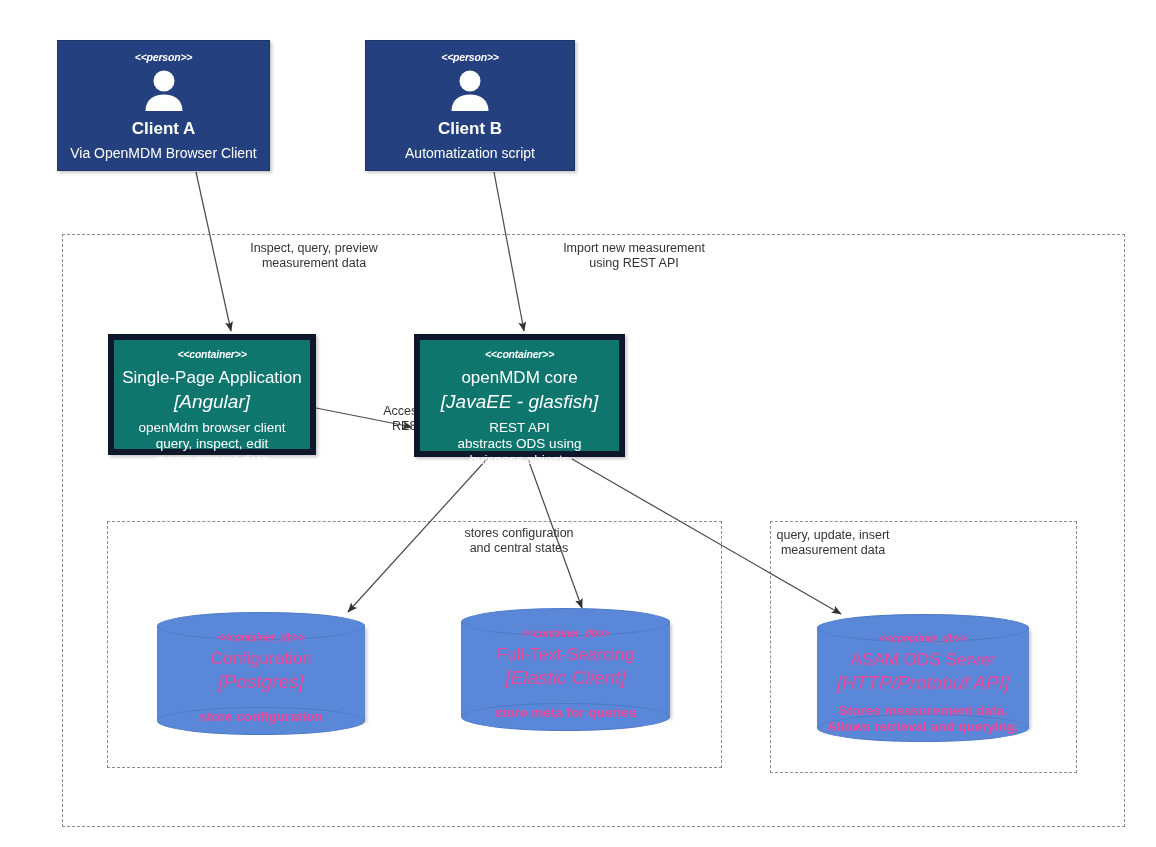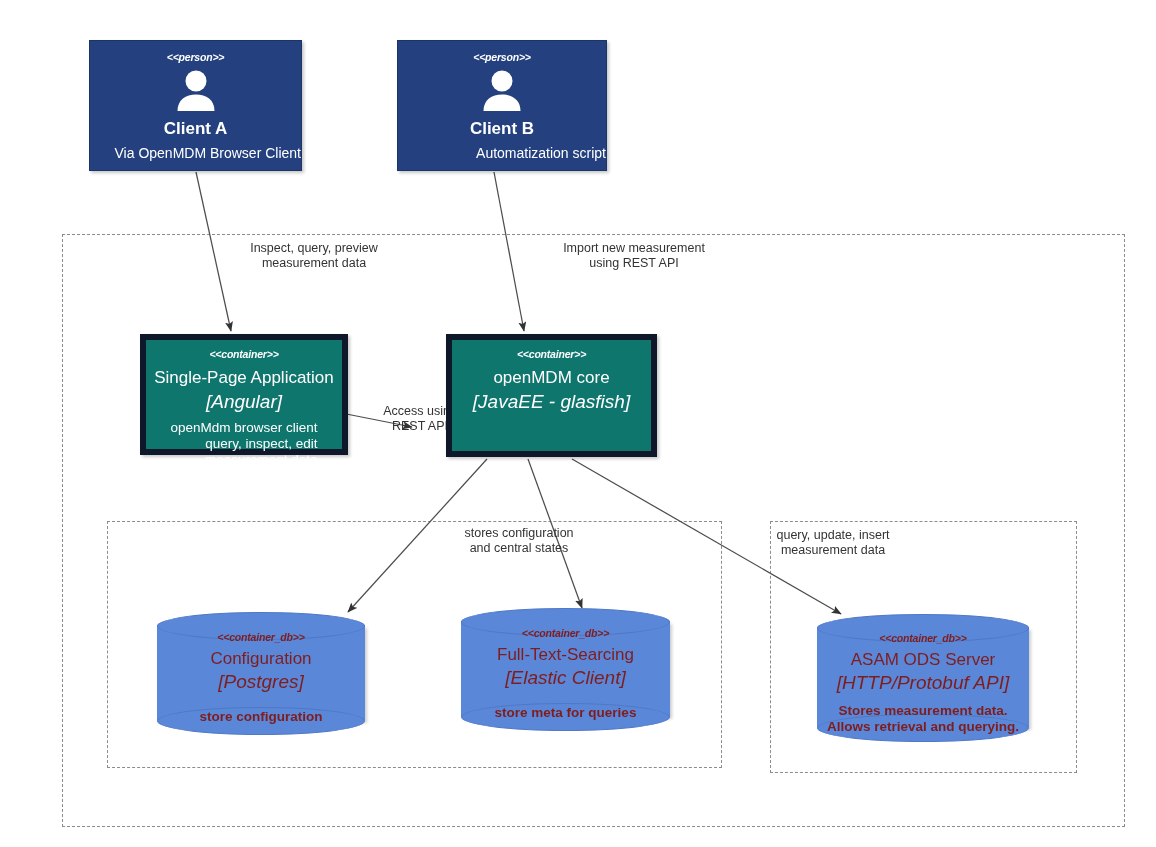--- a/index.html
+++ b/index.html
@@ -28,23 +28,22 @@
     position: absolute;
     border: 1.4px dashed #8c8c8c;
     box-sizing: border-box;
     background: transparent;
   }
   
   .node {
     position: absolute;
     box-sizing: border-box;
     color: #ffffff;
-    text-align: right;
+    text-align: center;
     box-shadow: 2px 2px 3px rgba(0,0,0,0.22);
-    margin-left: 32px;
   }
   .person {
     background: #24407e;
     border: 1px solid #1d3468;
   }
   .container-node {
     background: #0f766e;
     border: 6px solid #0f172a;
   }
   .stereotype {
@@ -102,21 +101,21 @@
     gap: 0px;
   }
   .container-inner .node-title { margin-top: 7px; }
   .container-inner .node-tech { margin-top: 4px; }
   .container-inner .node-desc { margin-top: 7px; }
 
   
   .cylinder {
     position: absolute;
     box-sizing: border-box;
-    color: #7f1d1d;
+    color: #ec4899;
     text-align: center;
   }
   .cyl-body {
     position: absolute;
     left: 0; right: 0;
     background: #5b87d8;
     box-shadow: 2px 3px 3px rgba(0,0,0,0.2);
   }
   .cyl-top {
     position: absolute;
@@ -237,20 +236,23 @@
 query, inspect, edit
 measurement data</div>
     </div>
   </div>
 
   <div class="node container-node" style="left:414px; top:334px; width:211px; height:123px;">
     <div class="container-inner">
       <div class="stereotype">&lt;&lt;container&gt;&gt;</div>
       <div class="node-title">openMDM core</div>
       <div class="node-tech">[JavaEE - glasfish]</div>
+      <div class="node-desc">REST API
+abstracts ODS using
+buisness objects</div>
     </div>
   </div>
 
   <div class="cylinder" style="left:157px; top:612px; width:208px; height:121px;">
     <div class="cyl-body" style="top:13px; height:95px;"></div>
     <div class="cyl-bottom" style="top:95px;"></div>
     <div class="cyl-top" style="top:0px;"></div>
     <div class="cyl-text" style="top:20px;">
       <div class="stereotype">&lt;&lt;container_db&gt;&gt;</div>
       <div class="node-title">Configuration</div>

